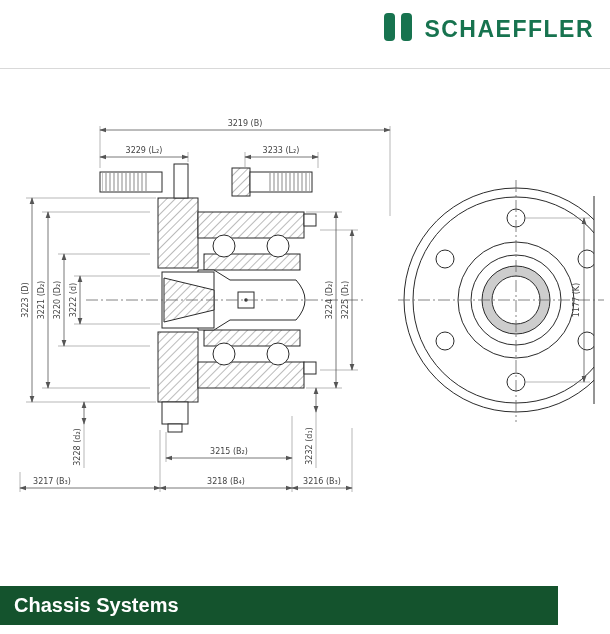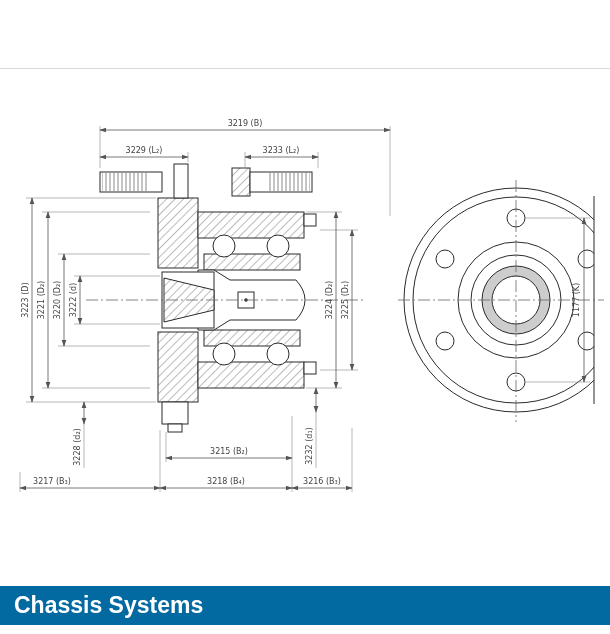--- a/index.html
+++ b/index.html
@@ -1,22 +1,22 @@
 <!DOCTYPE html>
 <html><head>
 <meta charset="utf-8">
 <style>
   html,body{margin:0;padding:0;background:#fff;}
   .page{position:relative;width:610px;height:634px;background:#fff;overflow:hidden;
         font-family:"Liberation Sans",sans-serif;}
   .header{position:absolute;top:10px;right:16px;display:flex;align-items:center;gap:9px;z-index:3;}
   .logo-text{color:#17734F;font-weight:bold;font-size:23px;letter-spacing:1.5px;}
   .rule{position:absolute;top:68px;left:0;width:610px;border-top:1px solid #d9d9d9;z-index:2;}
-  .footer{position:absolute;top:586px;left:0;width:610px;height:39px;background:#0369a1;
-          color:#fff;font-weight:bold;font-size:23px;line-height:39px;padding-left:14px;
+  .footer{position:absolute;top:586px;left:0;width:558px;height:39px;background:#14532d;
+          color:#fff;font-weight:bold;font-size:20px;line-height:39px;padding-left:14px;
           box-sizing:border-box;z-index:3;}
   svg.drawing{position:absolute;top:0;left:0;z-index:1;}
   .ol{stroke:#2b2b2b;stroke-width:1;fill:#fff;}
   .hat{stroke:#2b2b2b;stroke-width:1;fill:url(#hatch);}
   .thr{fill:url(#thread);stroke:none;}
   .dimline{stroke:#555;stroke-width:0.8;fill:none;}
   .ext{stroke:#999;stroke-width:0.7;fill:none;}
   .cl{stroke:#666;stroke-width:0.8;stroke-dasharray:12 3 2 3;fill:none;}
   .dim{font-family:"DejaVu Sans",sans-serif;font-size:8px;fill:#444;}
 </style>
@@ -160,19 +160,28 @@
       <line class="cl" x1="516" y1="180" x2="516" y2="422"></line>
       <line class="cl" x1="398" y1="300" x2="604" y2="300"></line>
 
       <line class="ext" x1="524" y1="218" x2="590" y2="218"></line>
       <line class="ext" x1="524" y1="382" x2="590" y2="382"></line>
       <line class="dimline" x1="584" y1="218" x2="584" y2="382" marker-start="url(#arr)" marker-end="url(#arr)"></line>
       <text class="dim" x="579" y="300" text-anchor="middle" transform="rotate(-90 579 300)">1177 (K)</text>
     </g>
   </svg>
 
+  <div class="header">
+    <span>
+      <svg width="34" height="34" viewBox="0 0 34 34">
+        <rect x="3" y="3" width="11" height="28" rx="4" fill="#17734F"></rect>
+        <rect x="20" y="3" width="11" height="28" rx="4" fill="#17734F"></rect>
+      </svg>
+    </span>
+    <span class="logo-text">SCHAEFFLER</span>
+  </div>
   <div class="rule"></div>
 
   <div class="footer">
     <span>Chassis Systems</span>
   </div>
 
 </div>
 
 </body></html>

